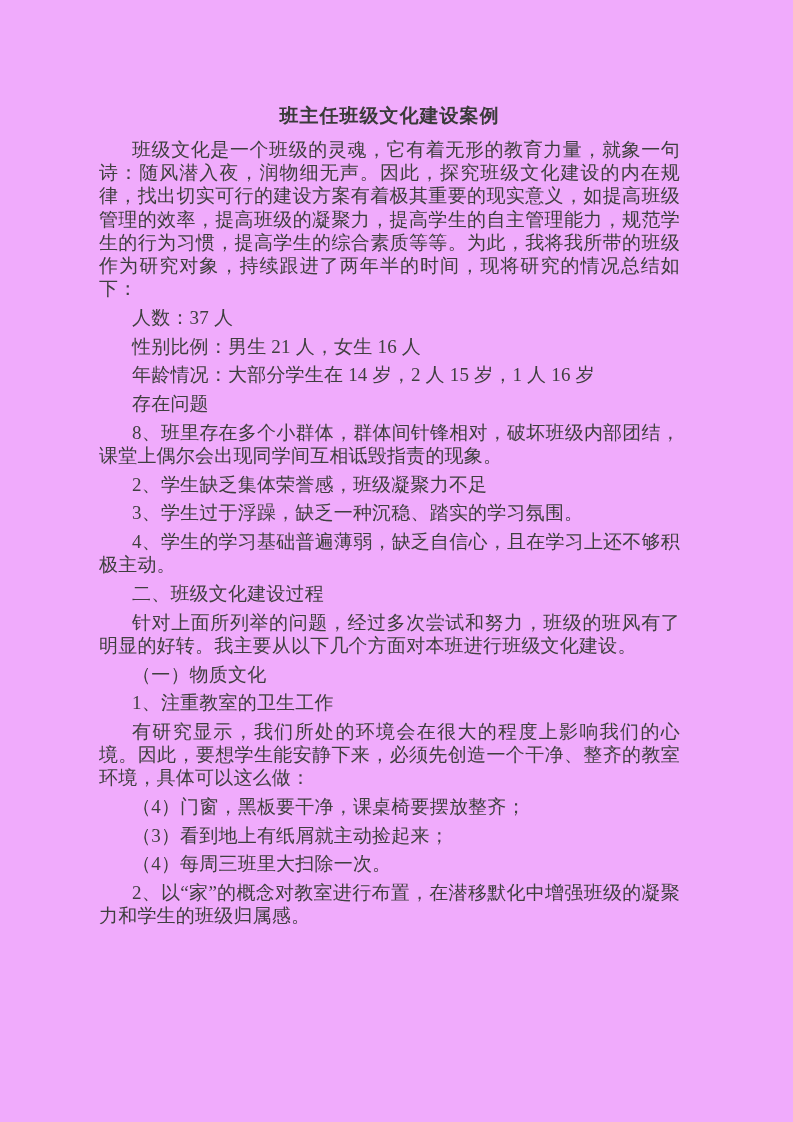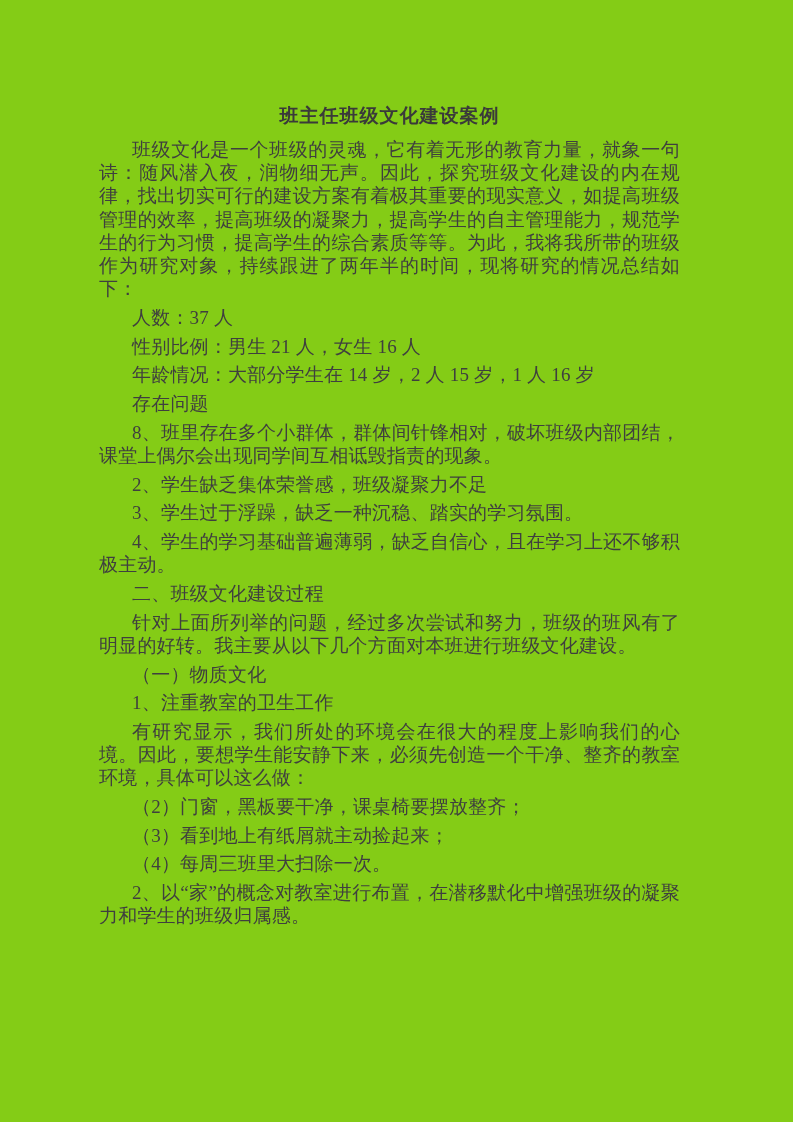--- a/index.html
+++ b/index.html
@@ -4,21 +4,21 @@
 <style>
   html, body {
     margin: 0;
     padding: 0;
     background: #ffffff;
   }
   .page {
     position: relative;
     width: 793px;
     height: 1122px;
-    background: #84cc16;
+    background: #f0abfc;
     overflow: hidden;
     font-family: "Liberation Serif", "DejaVu Serif", serif;
     color: #3f3f3f;
   }
   .doc-content {
     box-sizing: border-box;
     width: 793px;
     padding: 103px 113px 0 99px;
   }
   .doc-title {
@@ -54,19 +54,19 @@
       <p>存在问题</p>
       <p>8、班里存在多个小群体，群体间针锋相对，破坏班级内部团结，课堂上偶尔会出现同学间互相诋毁指责的现象。</p>
       <p>2、学生缺乏集体荣誉感，班级凝聚力不足</p>
       <p>3、学生过于浮躁，缺乏一种沉稳、踏实的学习氛围。</p>
       <p>4、学生的学习基础普遍薄弱，缺乏自信心，且在学习上还不够积极主动。</p>
       <p>二、班级文化建设过程</p>
       <p>针对上面所列举的问题，经过多次尝试和努力，班级的班风有了明显的好转。我主要从以下几个方面对本班进行班级文化建设。</p>
       <p>（一）物质文化</p>
       <p>1、注重教室的卫生工作</p>
       <p>有研究显示，我们所处的环境会在很大的程度上影响我们的心境。因此，要想学生能安静下来，必须先创造一个干净、整齐的教室环境，具体可以这么做：</p>
-      <p>（2）门窗，黑板要干净，课桌椅要摆放整齐；</p>
+      <p>（4）门窗，黑板要干净，课桌椅要摆放整齐；</p>
       <p>（3）看到地上有纸屑就主动捡起来；</p>
       <p>（4）每周三班里大扫除一次。</p>
       <p>2、以“家”的概念对教室进行布置，在潜移默化中增强班级的凝聚力和学生的班级归属感。</p>
     </div>
   </div>
 </div>
 
 </body></html>

